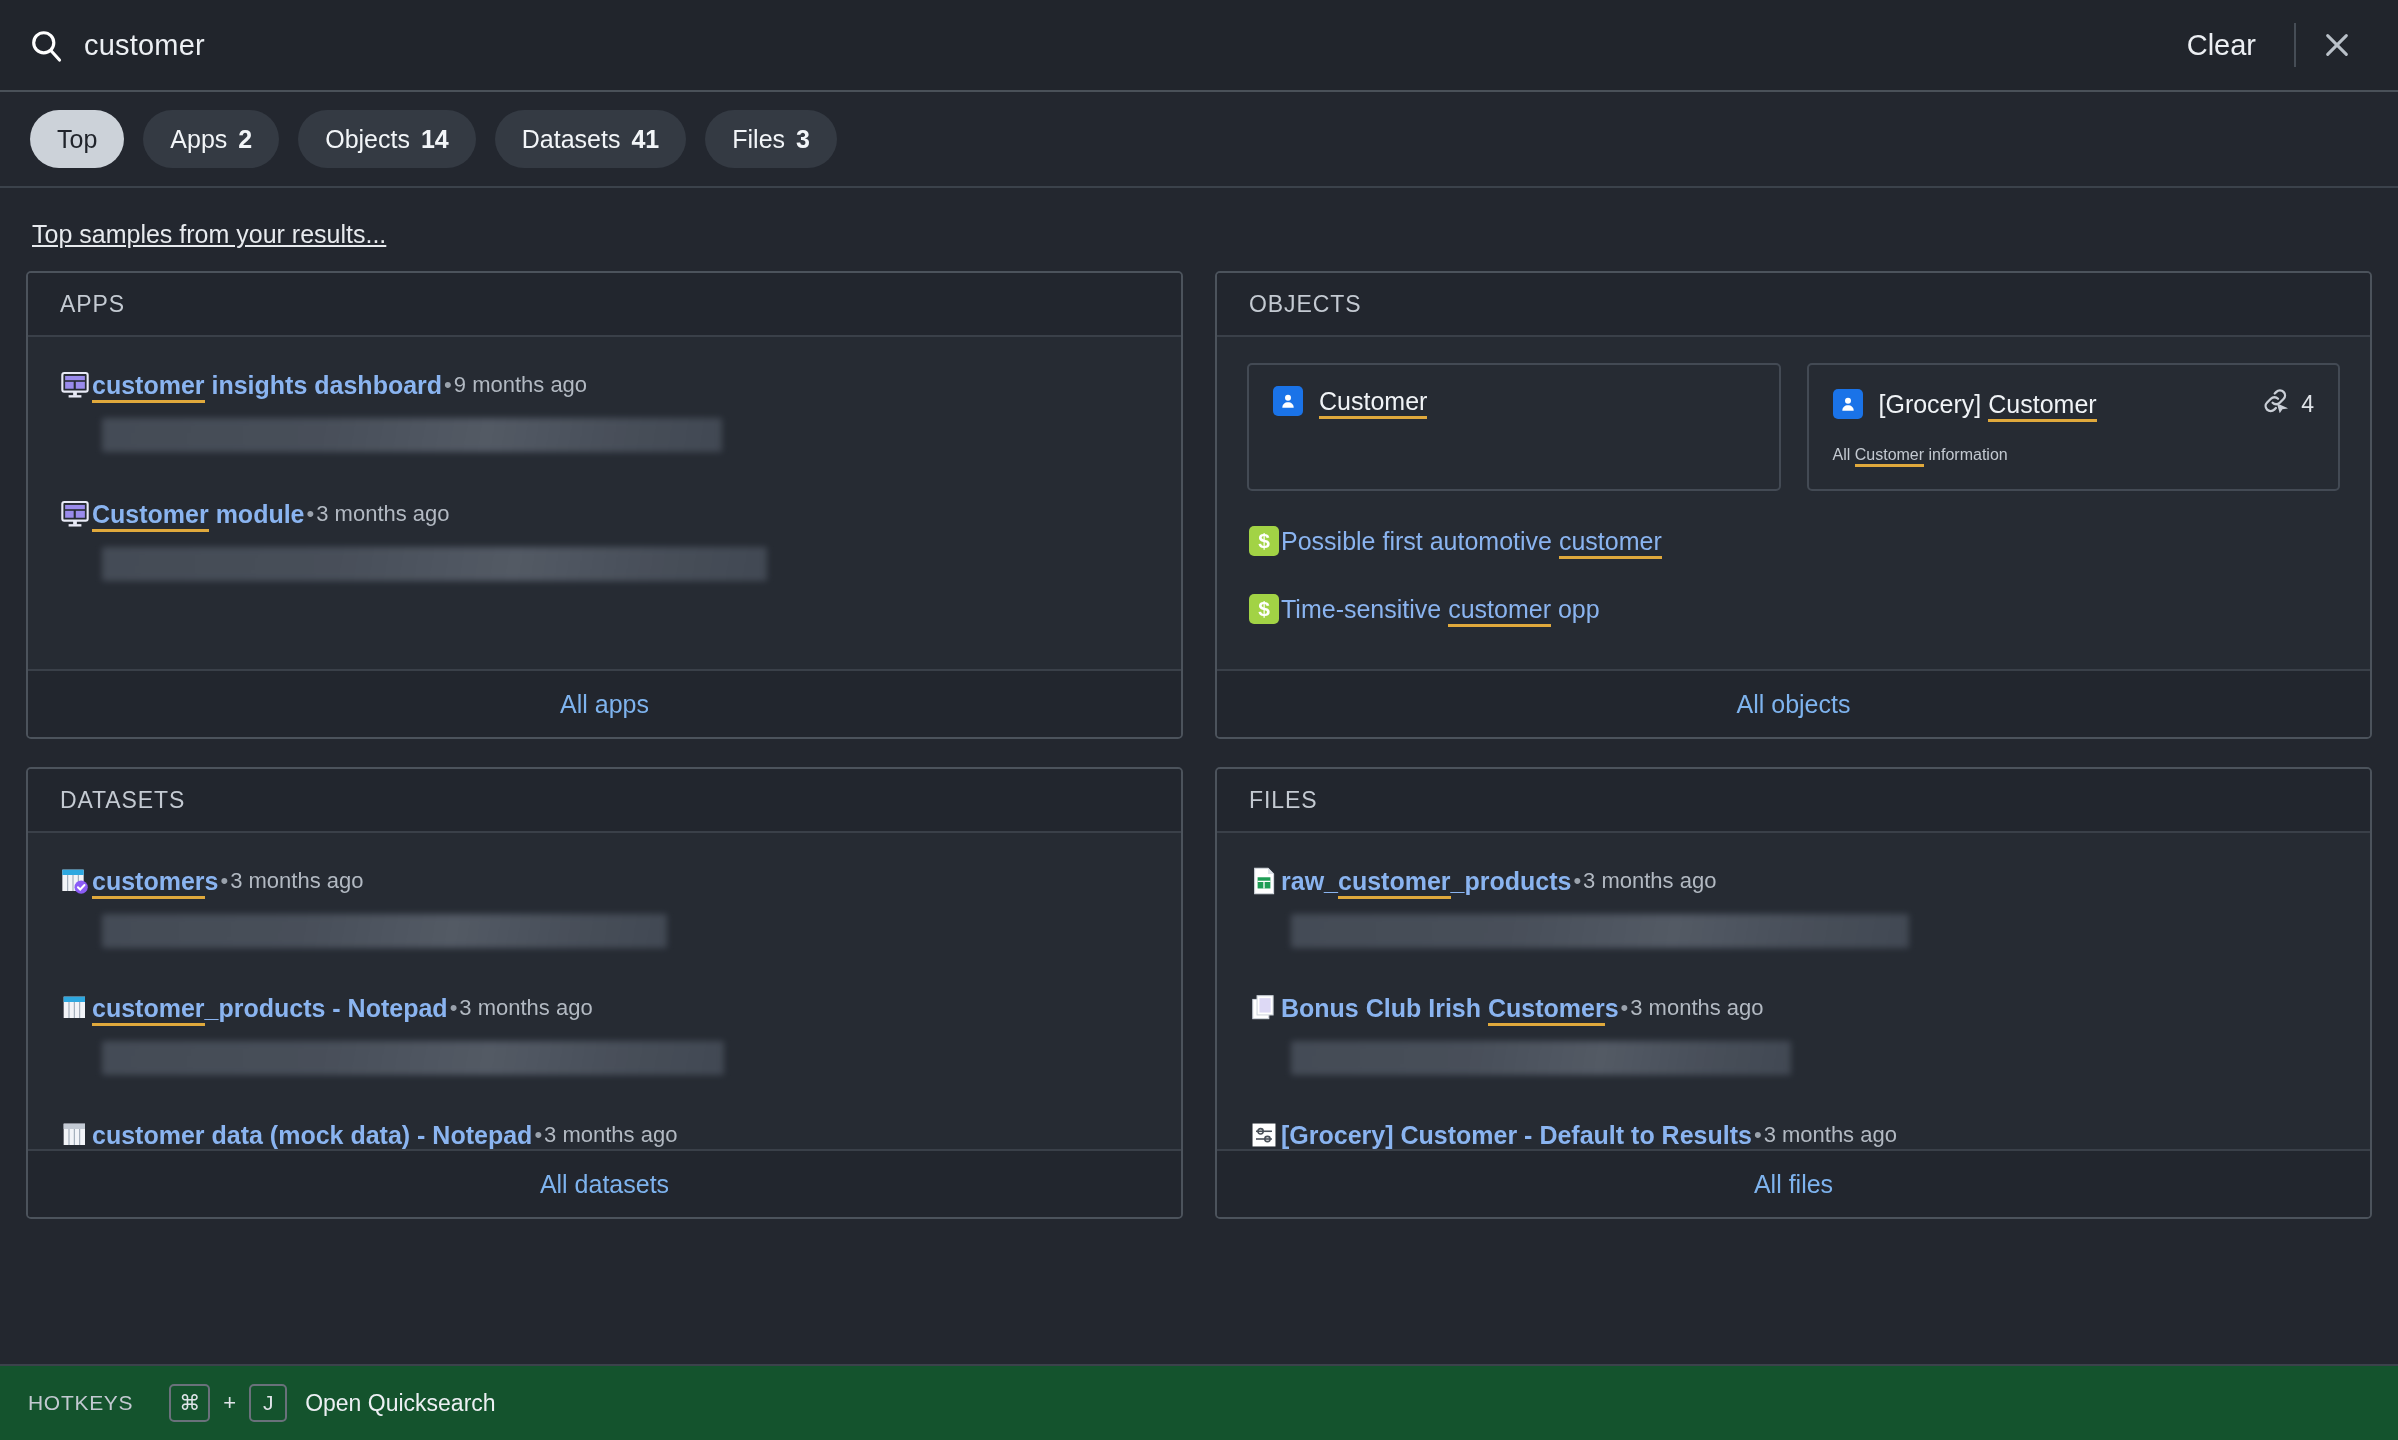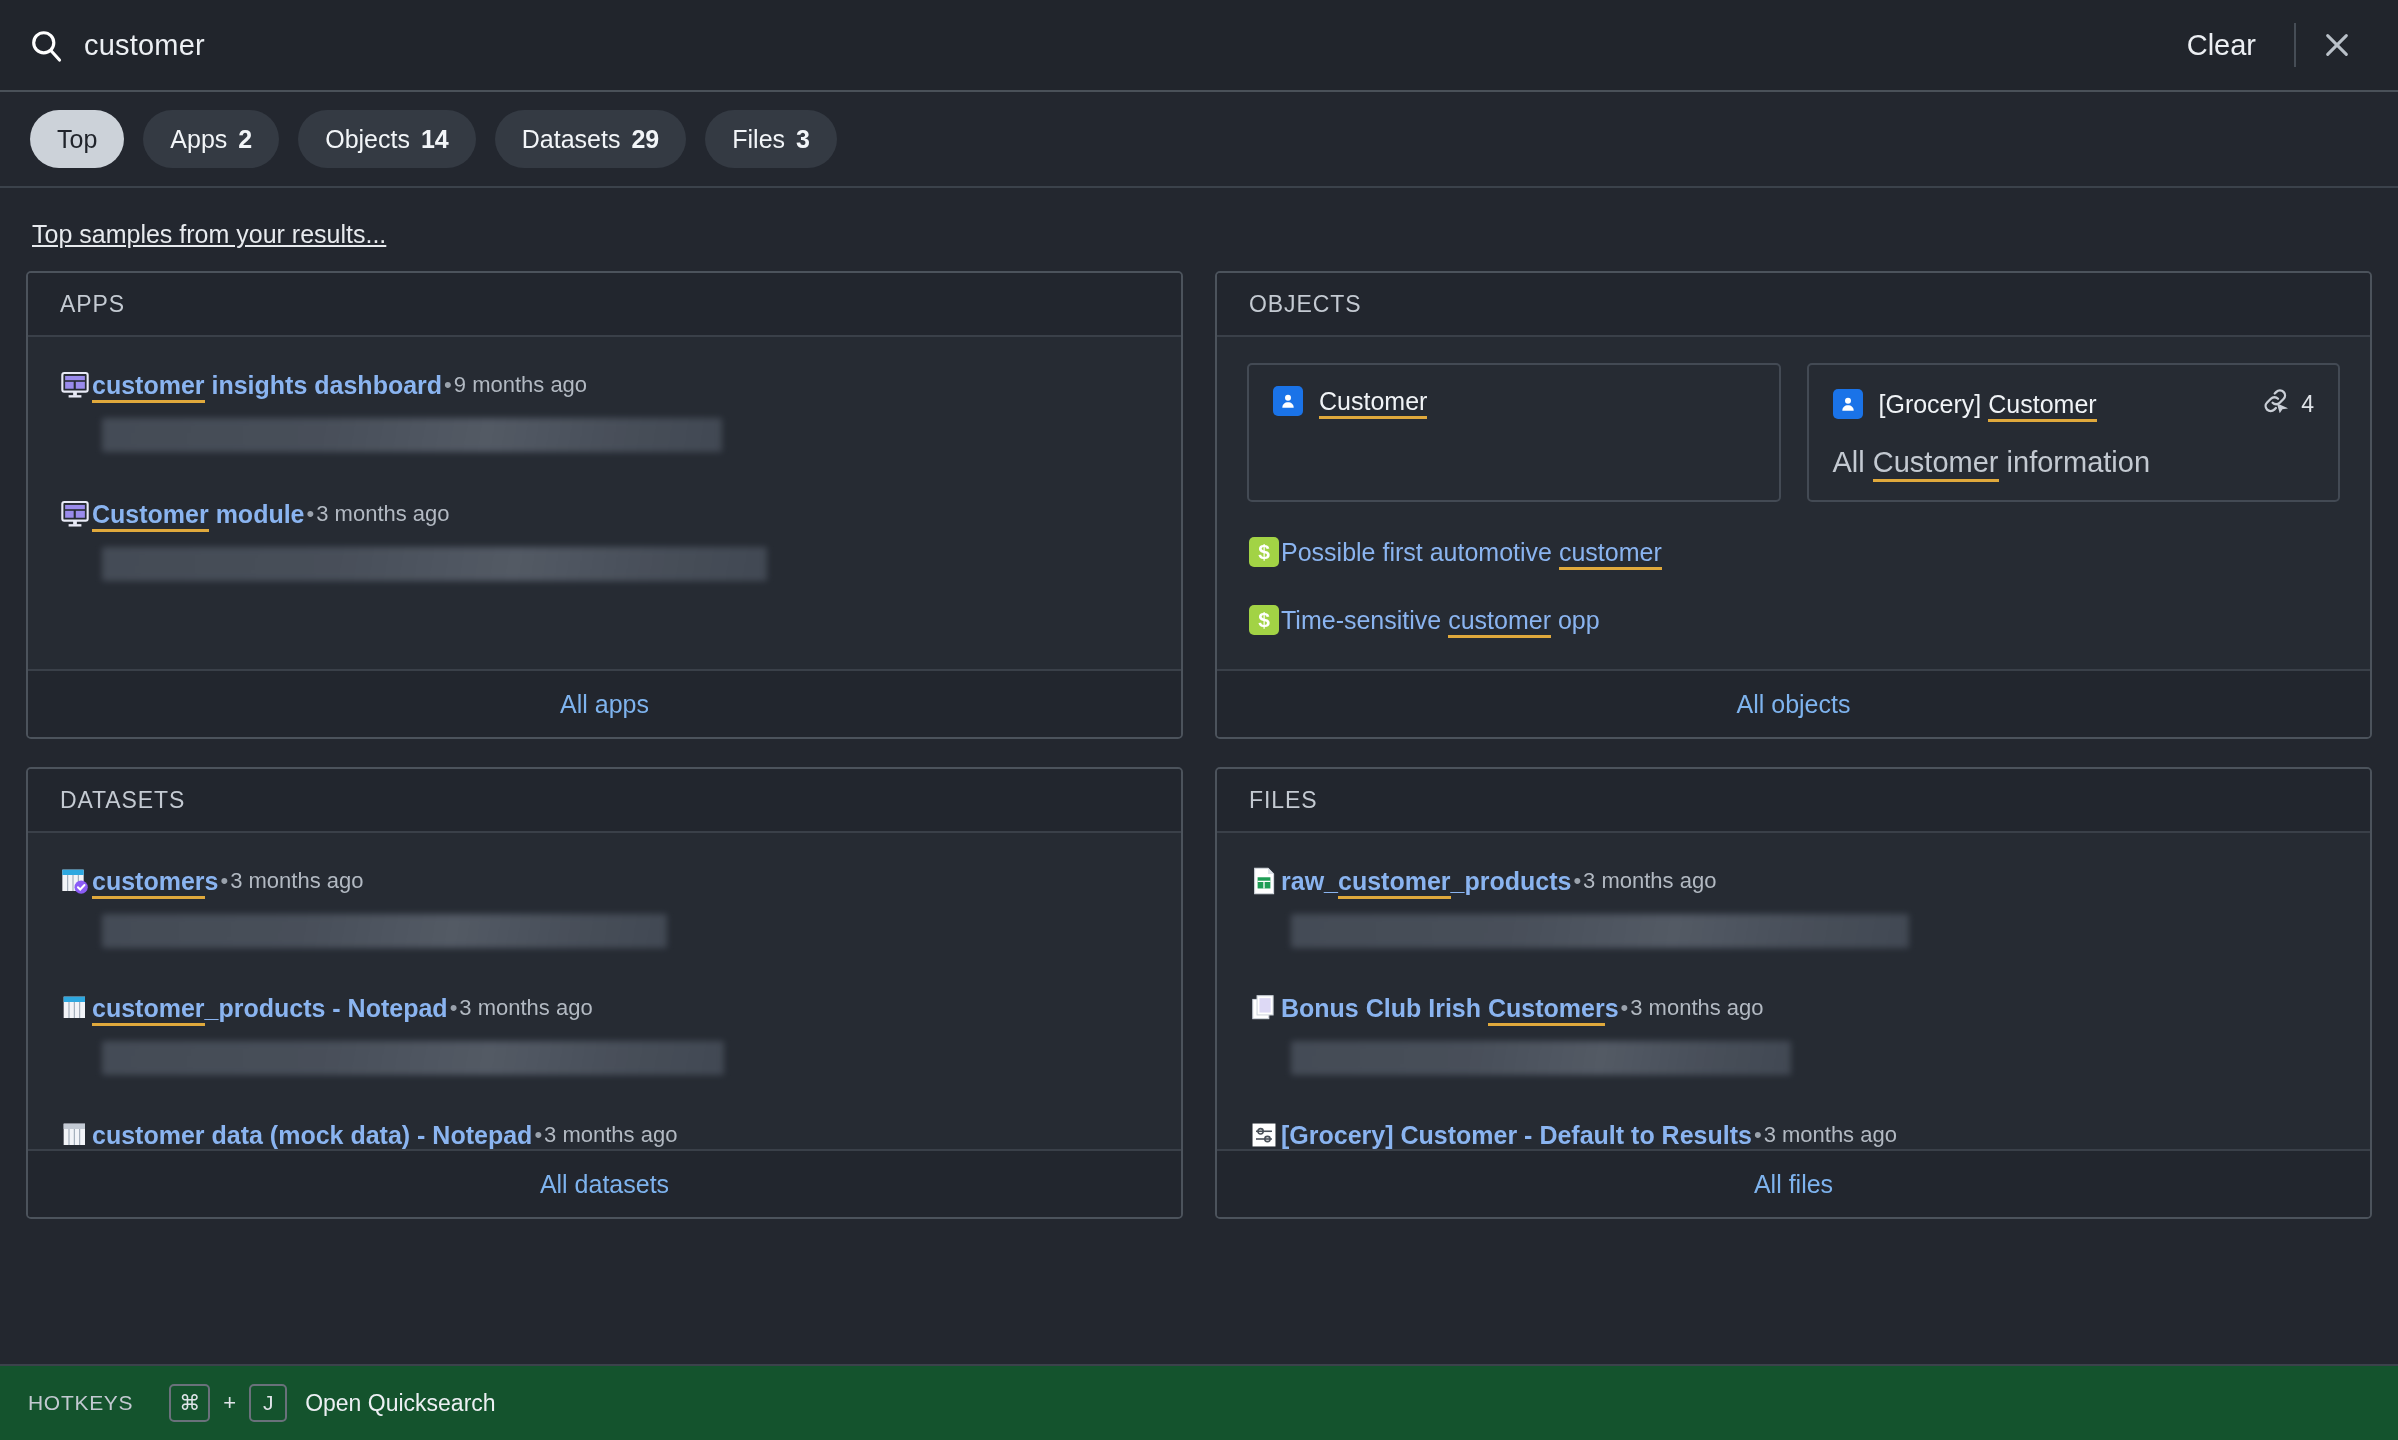--- a/index.html
+++ b/index.html
@@ -210,21 +210,21 @@
     align-items: center;
     gap: 16px;
   }
   .obj-card-title {
     color: #f0f3f6;
     font-size: 25px;
     white-space: nowrap;
   }
   .obj-card-sub {
     color: #c3c9d1;
-    font-size: 29px;
+    font-size: 16px;
     margin-top: 24px;
   }
   .link-count {
     margin-left: auto;
     display: flex;
     align-items: center;
     gap: 10px;
     color: #dfe3e8;
     font-size: 23px;
   }
@@ -300,21 +300,21 @@
   <div class="tab">
     <span>Apps</span>
     <span class="count">2</span>
   </div>
   <div class="tab">
     <span>Objects</span>
     <span class="count">14</span>
   </div>
   <div class="tab">
     <span>Datasets</span>
-    <span class="count">29</span>
+    <span class="count">41</span>
   </div>
   <div class="tab">
     <span>Files</span>
     <span class="count">3</span>
   </div>
 </div>
 
 <div class="content">
   <div class="samples-label">Top samples from your results...</div>
 

